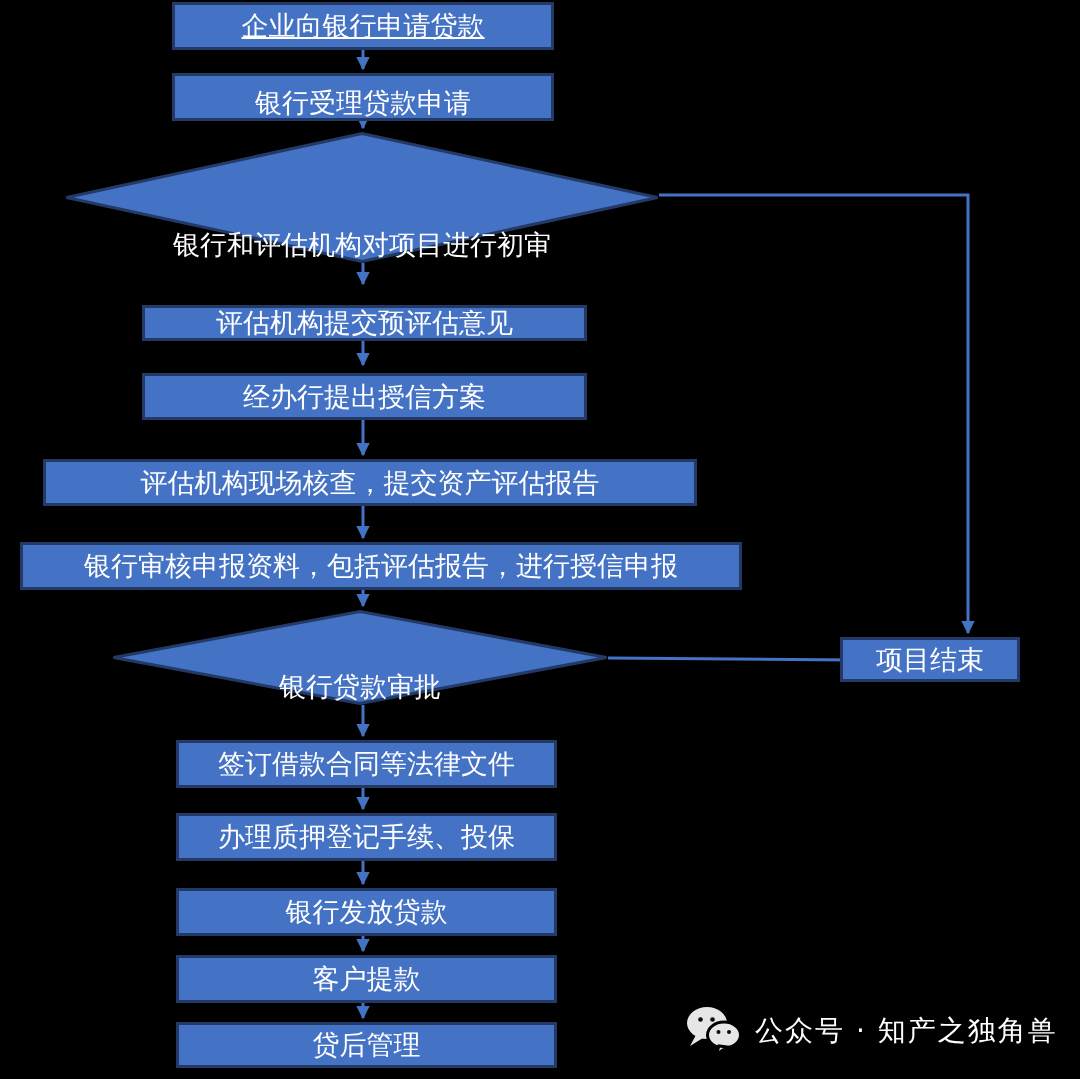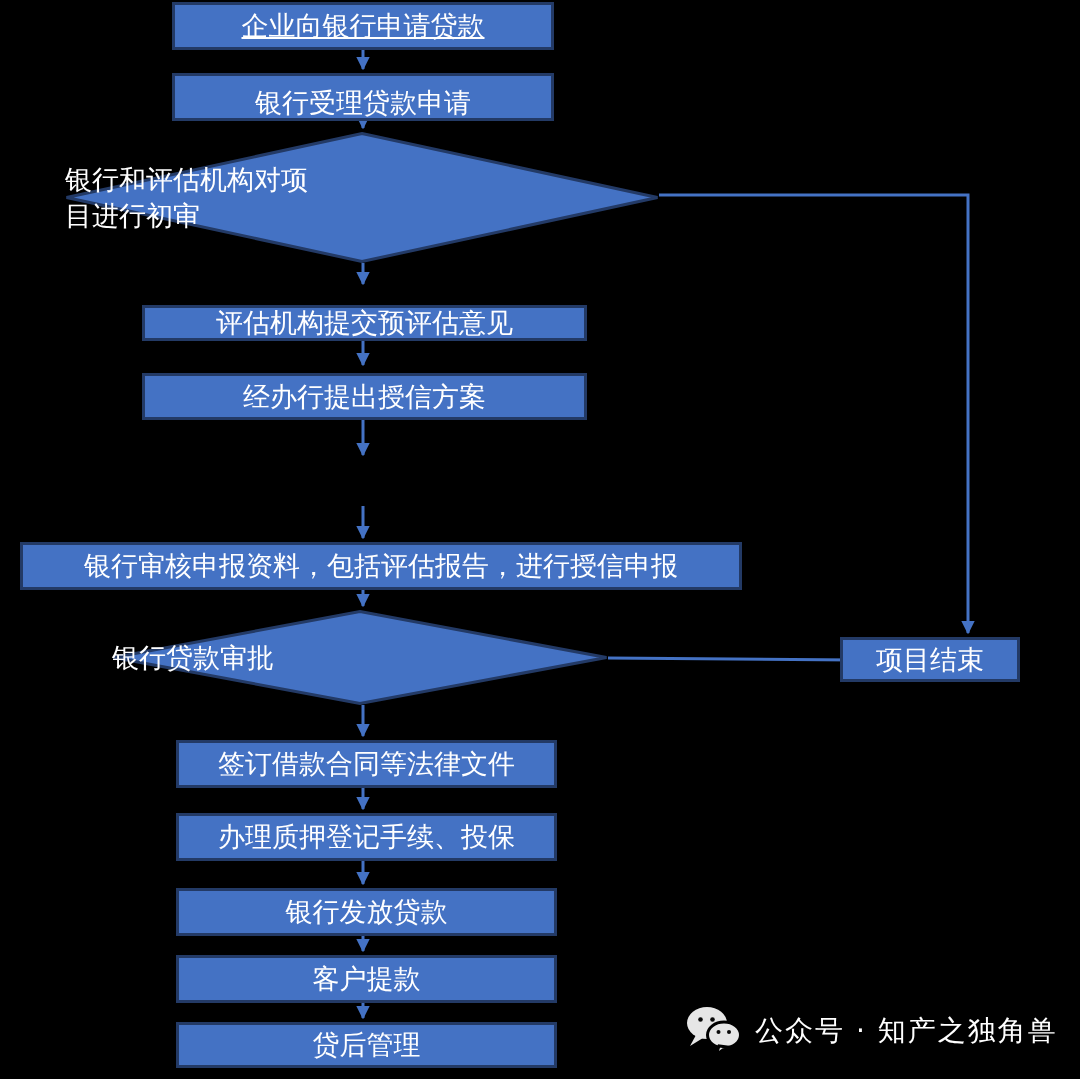--- a/index.html
+++ b/index.html
@@ -32,22 +32,22 @@
     text-align: center;
   }
   .flow-diamond {
     position: absolute;
   }
   .flow-diamond svg { display: block; position: absolute; left: 0; top: 0; }
   .diamond-label {
     position: absolute;
     left: 0; top: 0; right: 0; bottom: 0;
     display: flex;
-    flex-direction: column;
-    align-items: flex-start;
+    flex-direction: row;
+    align-items: flex-end;
     justify-content: center;
     color: #FFFFFF;
     font-size: 27px;
     line-height: 36px;
     text-align: center;
   }
   
   #n-step1  { left: 172px; top: 2px;    width: 382px; height: 48px; text-decoration: underline; }
   #n-step2  { left: 172px; top: 73px;   width: 382px; height: 48px; align-items: flex-end; }
   #n-d1     { left: 65px;  top: 132px;  width: 594px; height: 131px; }
@@ -126,20 +126,23 @@
   </div>
 
   <div class="flow-box" id="n-step4">
     <span>评估机构提交预评估意见</span>
   </div>
 
   <div class="flow-box" id="n-step5">
     <span>经办行提出授信方案</span>
   </div>
 
+  <div class="flow-box" id="n-step6">
+    <span>评估机构现场核查，提交资产评估报告</span>
+  </div>
 
   <div class="flow-box" id="n-step7">
     <span>银行审核申报资料，包括评估报告，进行授信申报</span>
   </div>
 
   <div class="flow-diamond" id="n-d2">
     <svg width="496" height="95" viewBox="0 0 496 95">
       <polygon points="248,1.5 494.5,47.5 248,93.5 1.5,47.5" fill="#4472C4" stroke="#233A66" stroke-width="3"></polygon>
     </svg>
     <div class="diamond-label">

